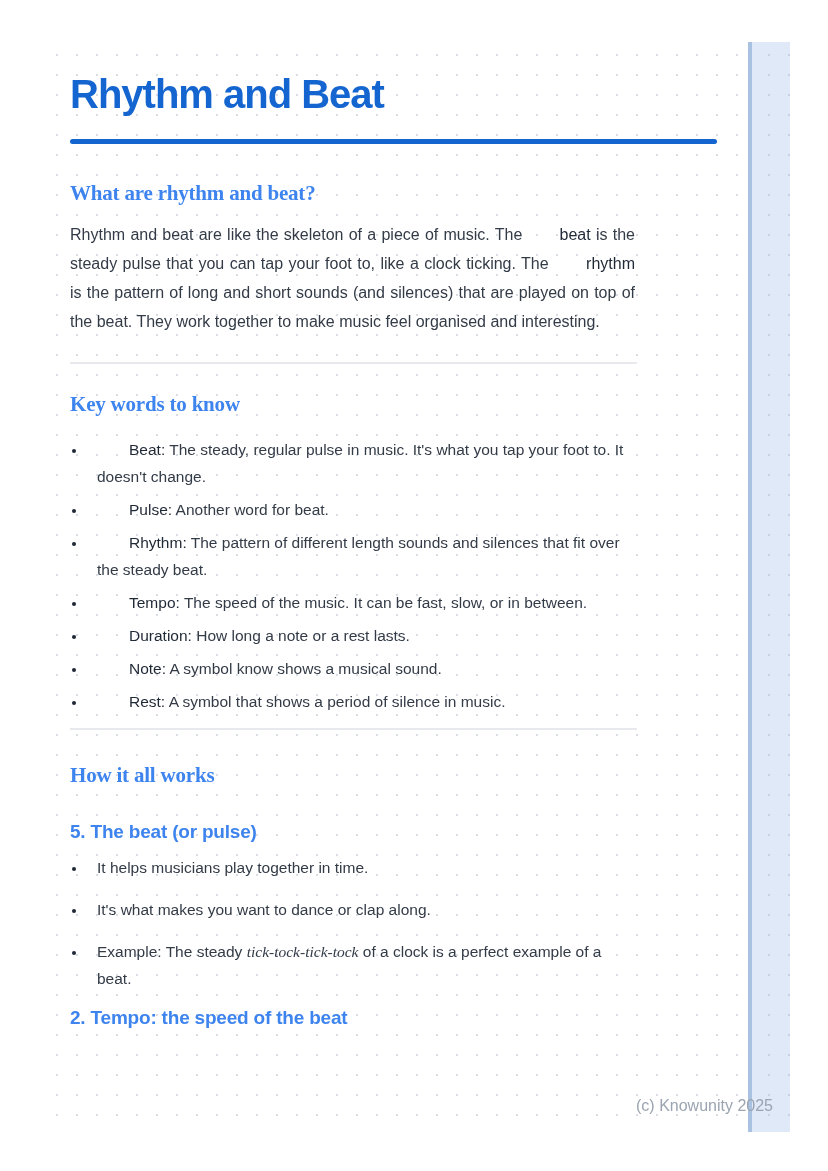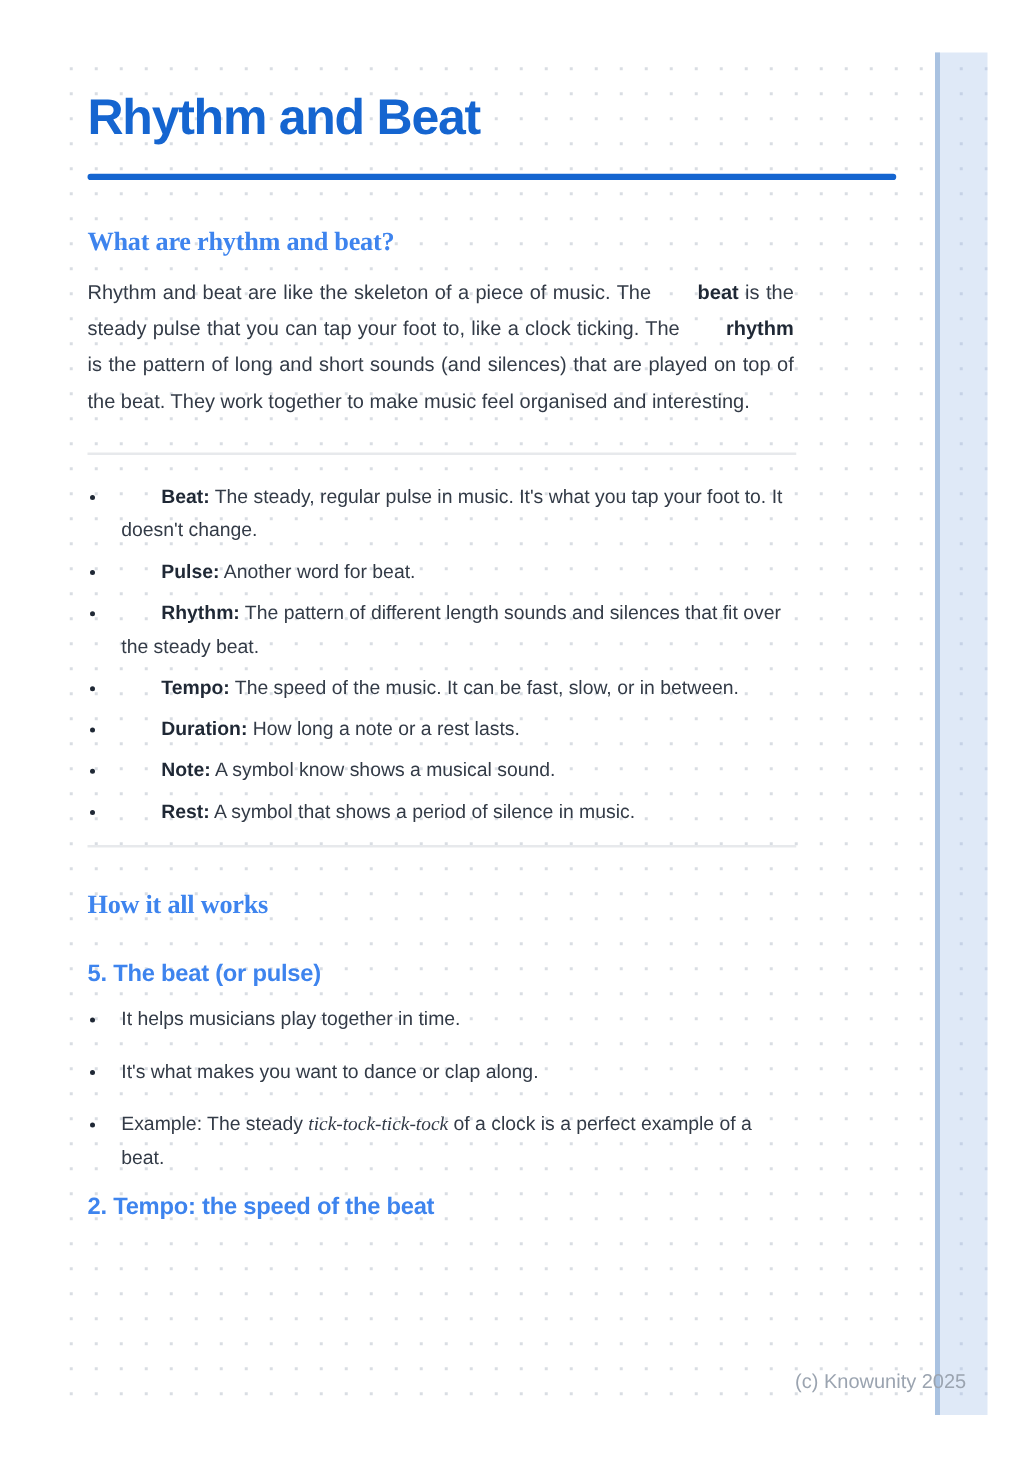--- a/index.html
+++ b/index.html
@@ -81,21 +81,21 @@
 
   p.para {
     margin: 15px 0 0 0;
     width: 565px;
     font-size: 16px;
     line-height: 29px;
     color: #333b47;
     text-align: justify;
   }
   p.para.sub { margin-top: 18px; }
-  p.para strong, .kw-term, li strong { color: #1f2835; font-weight: bold; padding-left: 32px; }
+  p.para strong, .kw-term, li strong { color: #1f2835; font-weight: normal; padding-left: 32px; }
 
   .divider {
     width: 567px;
     height: 0;
     border-top: 2px solid #e7e9ec;
   }
   .divider.d1 { margin-top: 26px; }
   .divider.d2 { margin-top: 13px; }
 
   ul.kw-list {
@@ -151,20 +151,21 @@
       <h1 class="doc-title">Rhythm and Beat</h1>
 
       <div class="title-rule"></div>
 
       <h2 class="sec intro">What are rhythm and beat?</h2>
 
       <p class="para"><span>Rhythm and beat are like the skeleton of a piece of music. The </span><strong>beat</strong><span> is the steady pulse that you can tap your foot to, like a clock ticking. The </span><strong>rhythm</strong><span> is the pattern of long and short sounds (and silences) that are played on top of the beat. They work together to make music feel organised and interesting.</span></p>
 
       <div class="divider d1"></div>
 
+      <h2 class="sec kw">Key words to know</h2>
 
       <ul class="kw-list">
         <li><strong class="kw-term">Beat:</strong> <span>The steady, regular pulse in music. It's what you tap your foot to. It doesn't change.</span></li>
         <li><strong class="kw-term">Pulse:</strong> <span>Another word for beat.</span></li>
         <li><strong class="kw-term">Rhythm:</strong> <span>The pattern of different length sounds and silences that fit over the steady beat.</span></li>
         <li><strong class="kw-term">Tempo:</strong> <span>The speed of the music. It can be fast, slow, or in between.</span></li>
         <li><strong class="kw-term">Duration:</strong> <span>How long a note or a rest lasts.</span></li>
         <li><strong class="kw-term">Note:</strong> <span>A symbol know shows a musical sound.</span></li>
         <li><strong class="kw-term">Rest:</strong> <span>A symbol that shows a period of silence in music.</span></li>
       </ul>

